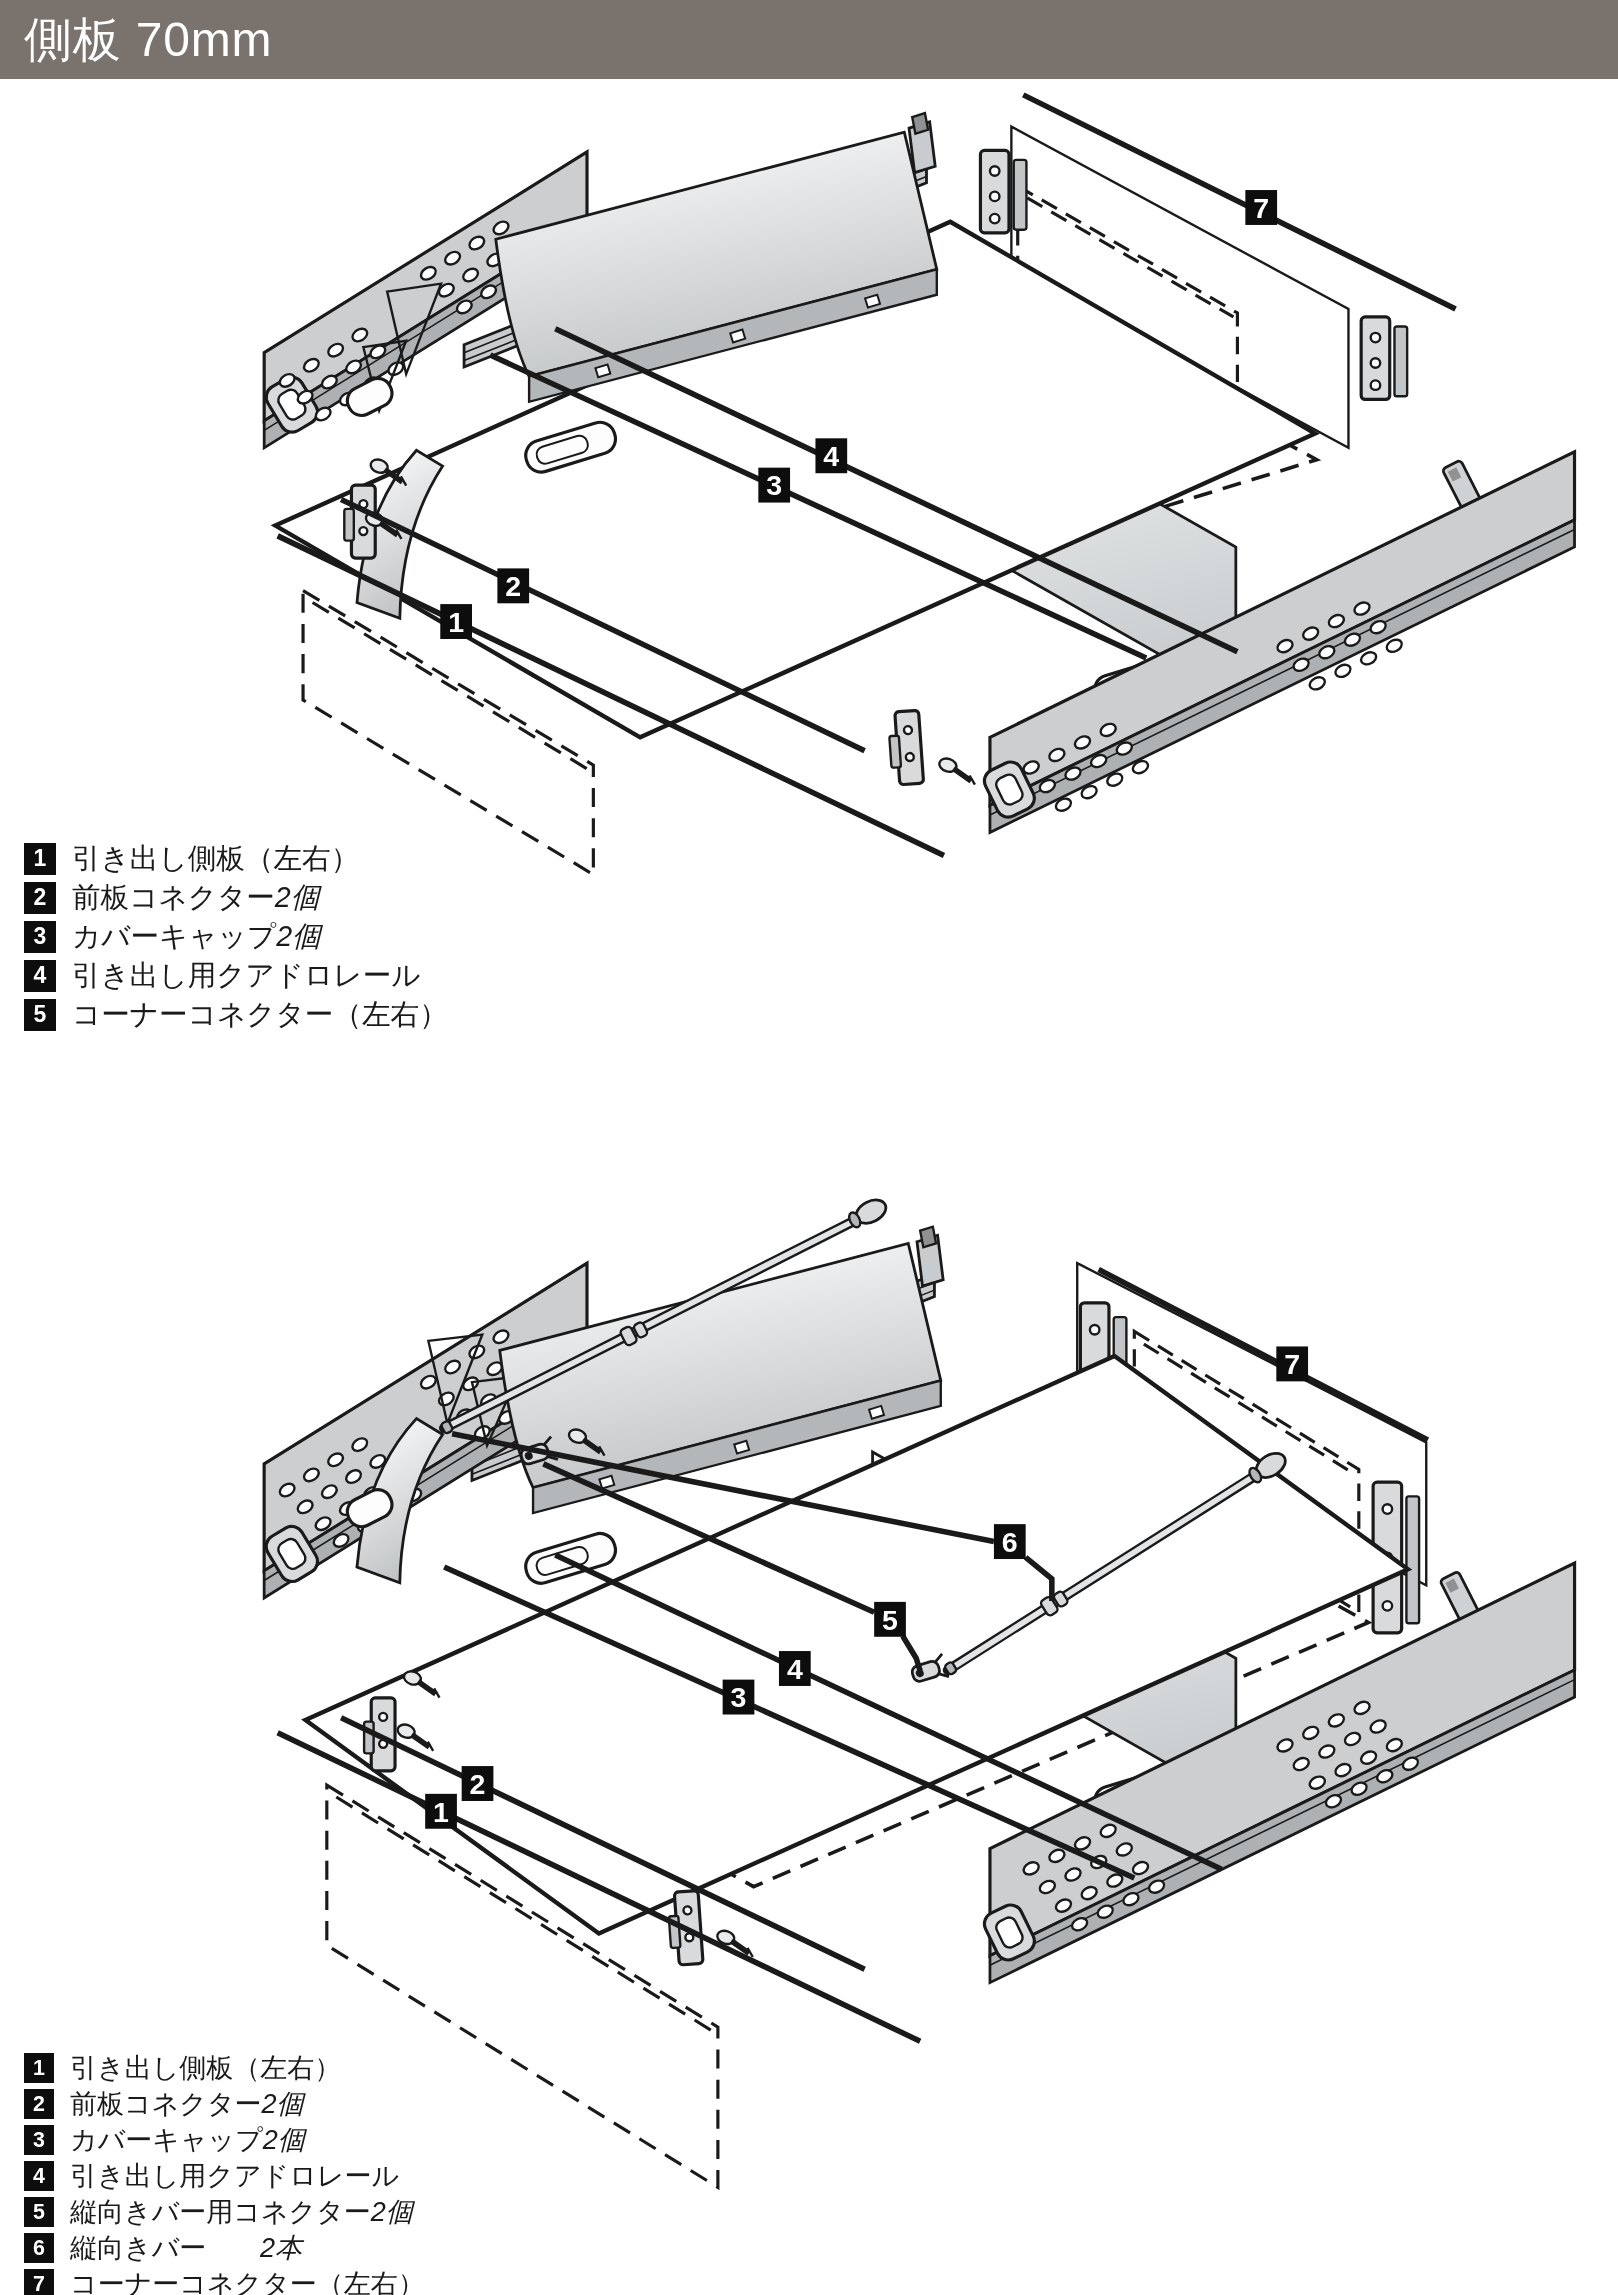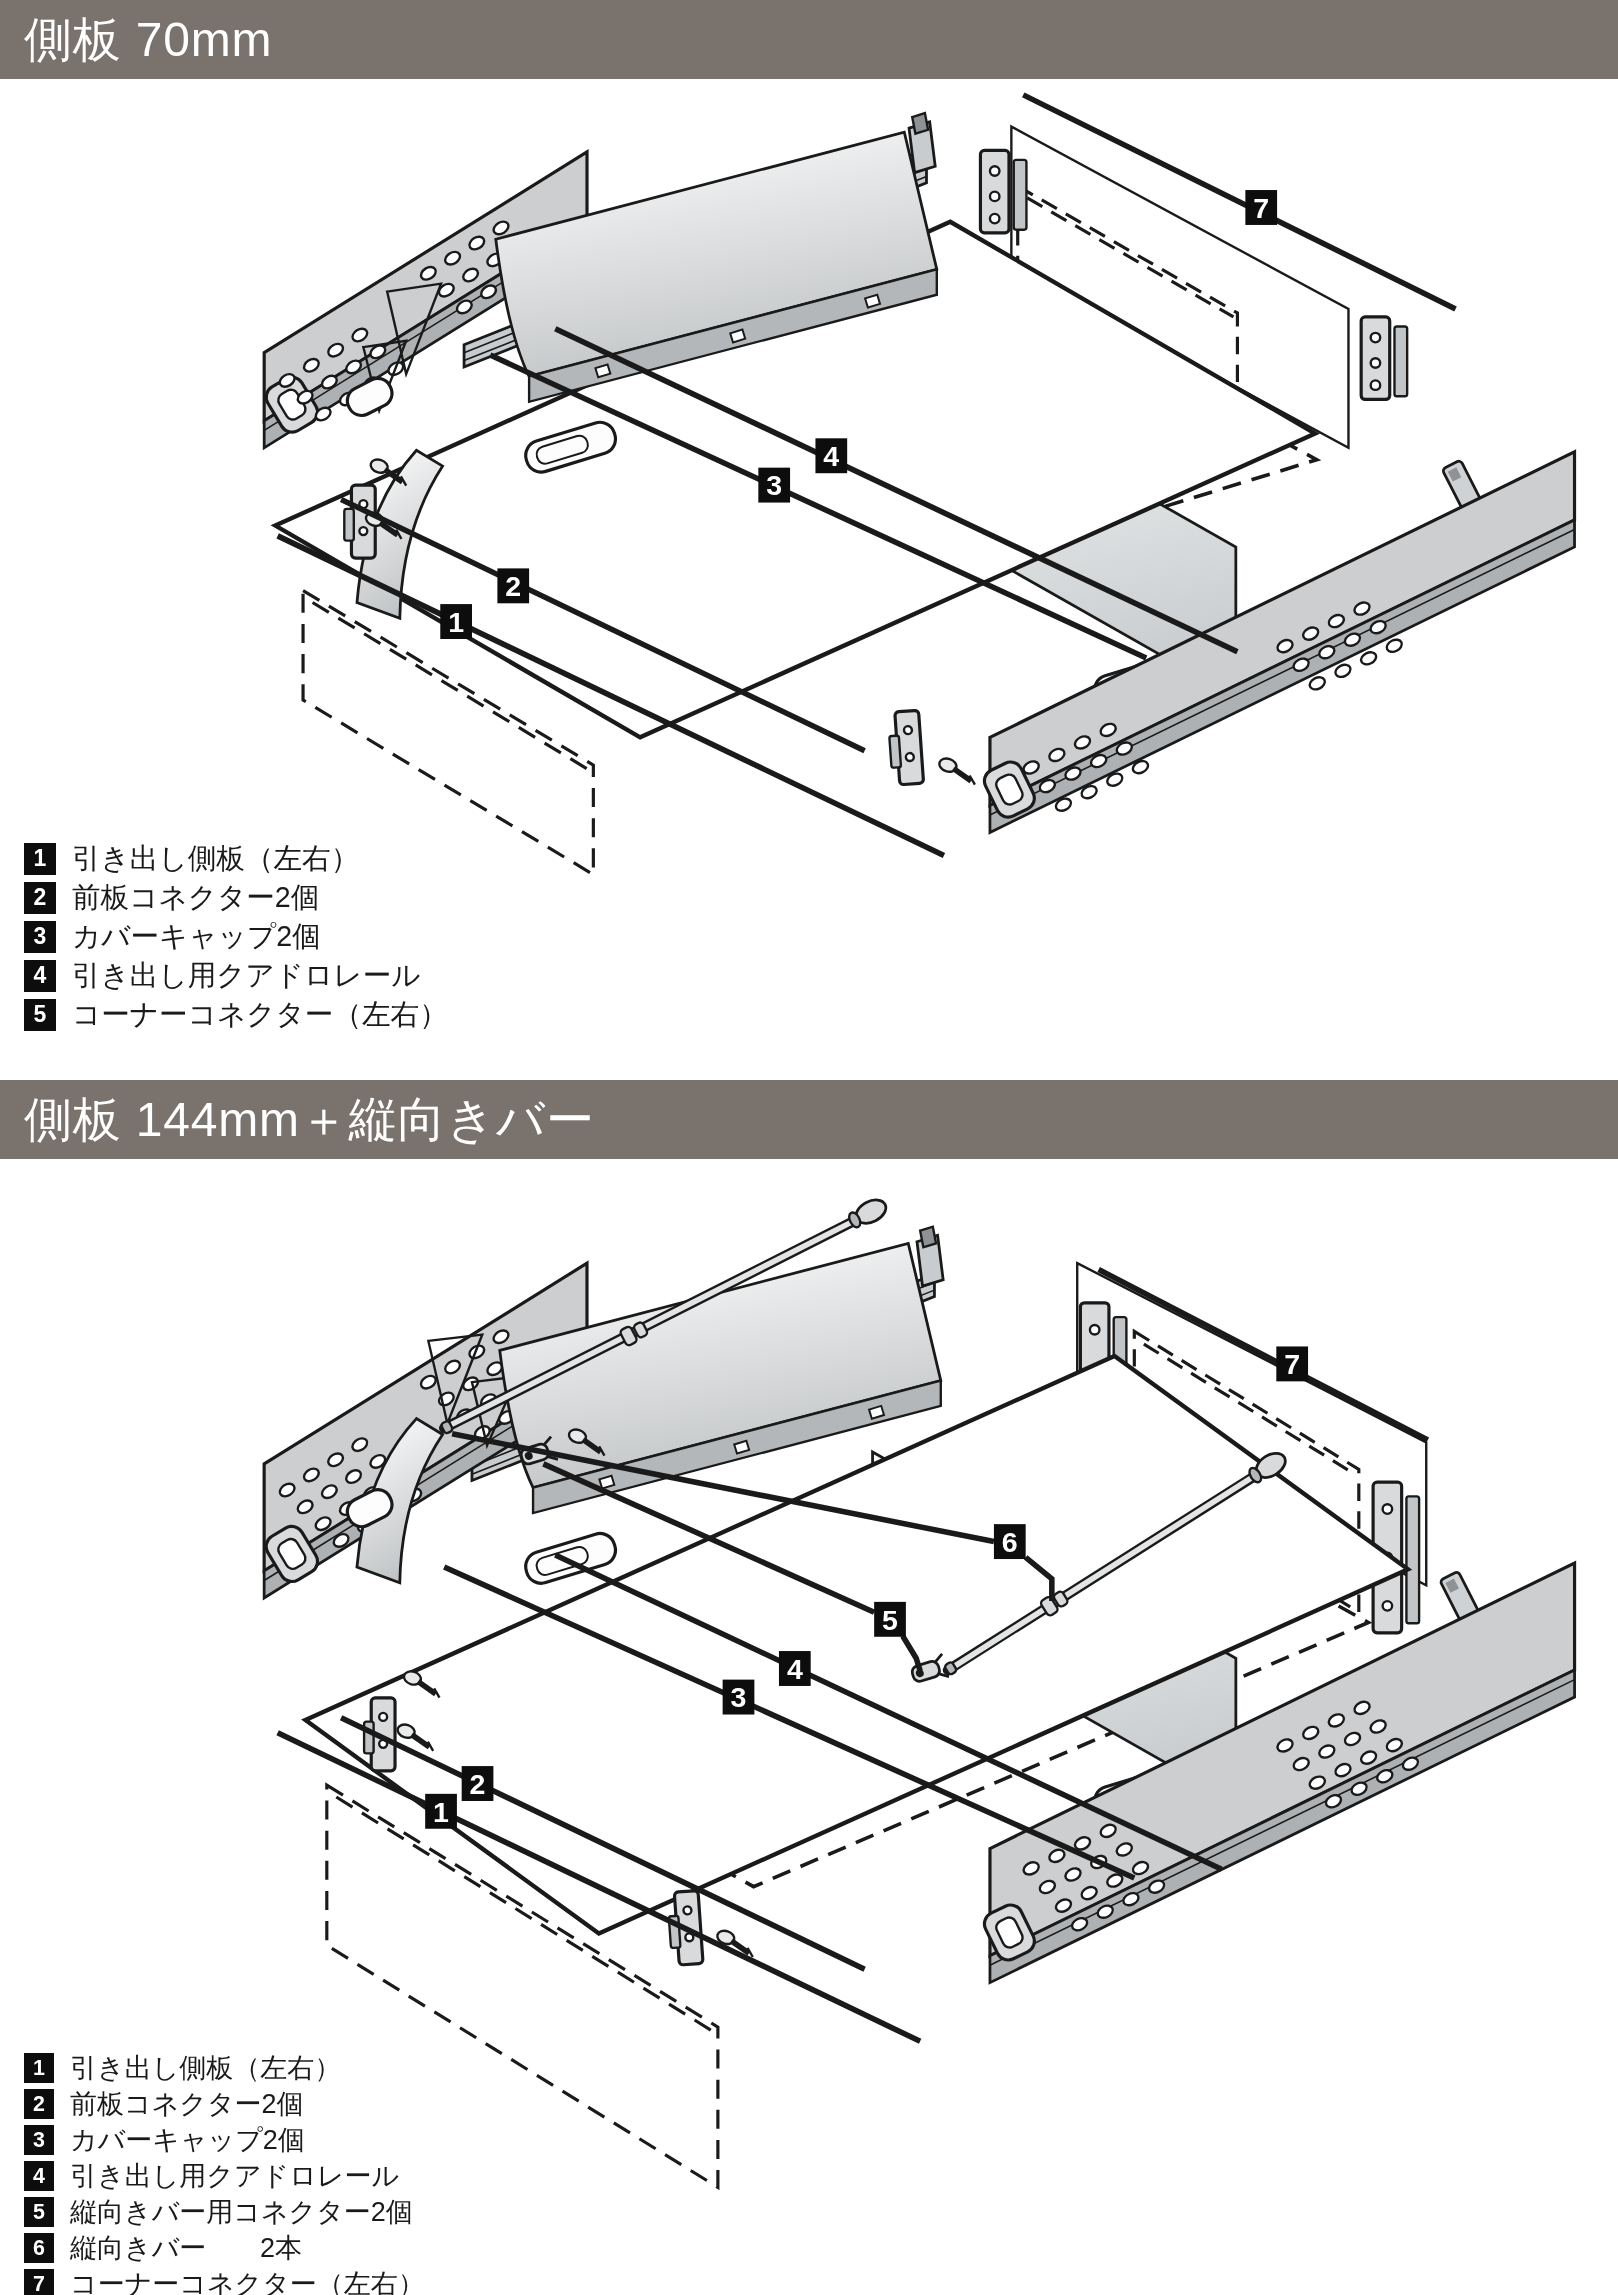--- a/index.html
+++ b/index.html
@@ -12,21 +12,21 @@
   .prow{display:flex;align-items:center;}
   .pbadge{background:#0d0d0d;color:#fff;display:flex;align-items:center;justify-content:center;
     font-weight:bold;flex:0 0 auto;}
   .l1 .prow{height:39px;font-size:28.6px;color:#1a1a1a;}
   .l1 .pbadge{width:32px;height:32px;font-size:23px;}
   .l2 .prow{height:36px;font-size:27px;color:#1a1a1a;}
   .l2 .pbadge{width:30px;height:30px;font-size:21.4px;}
   .plabel{margin-left:16px;white-space:pre;}
   .l1 .plabel{min-width:200px;}
   .l2 .plabel{min-width:190px;}
-  .pcount{white-space:pre;}
+  .pcount{white-space:pre;font-style:italic;}
   svg text.bnum{font-family:"Liberation Sans","DejaVu Sans",sans-serif;font-weight:bold;
     font-size:36px;fill:#fff;text-anchor:middle;}
 </style>
 </head>
 <body>
 
 <div class="page">
 
   <div class="hbar" style="top:0;">
     <span>側板 70mm</span>
@@ -241,23 +241,20 @@
       <span class="plabel">引き出し用クアドロレール</span>
       <span class="pcount"></span>
     </div>
     <div class="prow">
       <span class="pbadge">5</span>
       <span class="plabel">コーナーコネクター（左右）</span>
       <span class="pcount"></span>
     </div>
   </div>
 
-  <div class="hbar" style="top:1080px;">
-    <span>側板 144mm＋縦向きバー</span>
-  </div>
 
   <svg class="dsvg" style="top:1160px;" width="1619" height="1136" viewBox="0 1462 2041 1432">
 
     <polygon points="620,2195 1395,1862 1725,2045 950,2378" fill="none" stroke="#1a1a1a" stroke-width="4.5" stroke-dasharray="24 14"></polygon>
 
     <polygon points="1358,1592 1798,1818 1798,1998 1358,1772" fill="#fff" stroke="#1a1a1a" stroke-width="3"></polygon>
 
     <g stroke="#1a1a1a" stroke-width="4" stroke-dasharray="22 13" fill="none">
       <polygon points="1430,1678 1713,1852 1713,2032 1430,1858"></polygon>
       <line x1="1442" y1="1694" x2="1708" y2="1858"></line>

